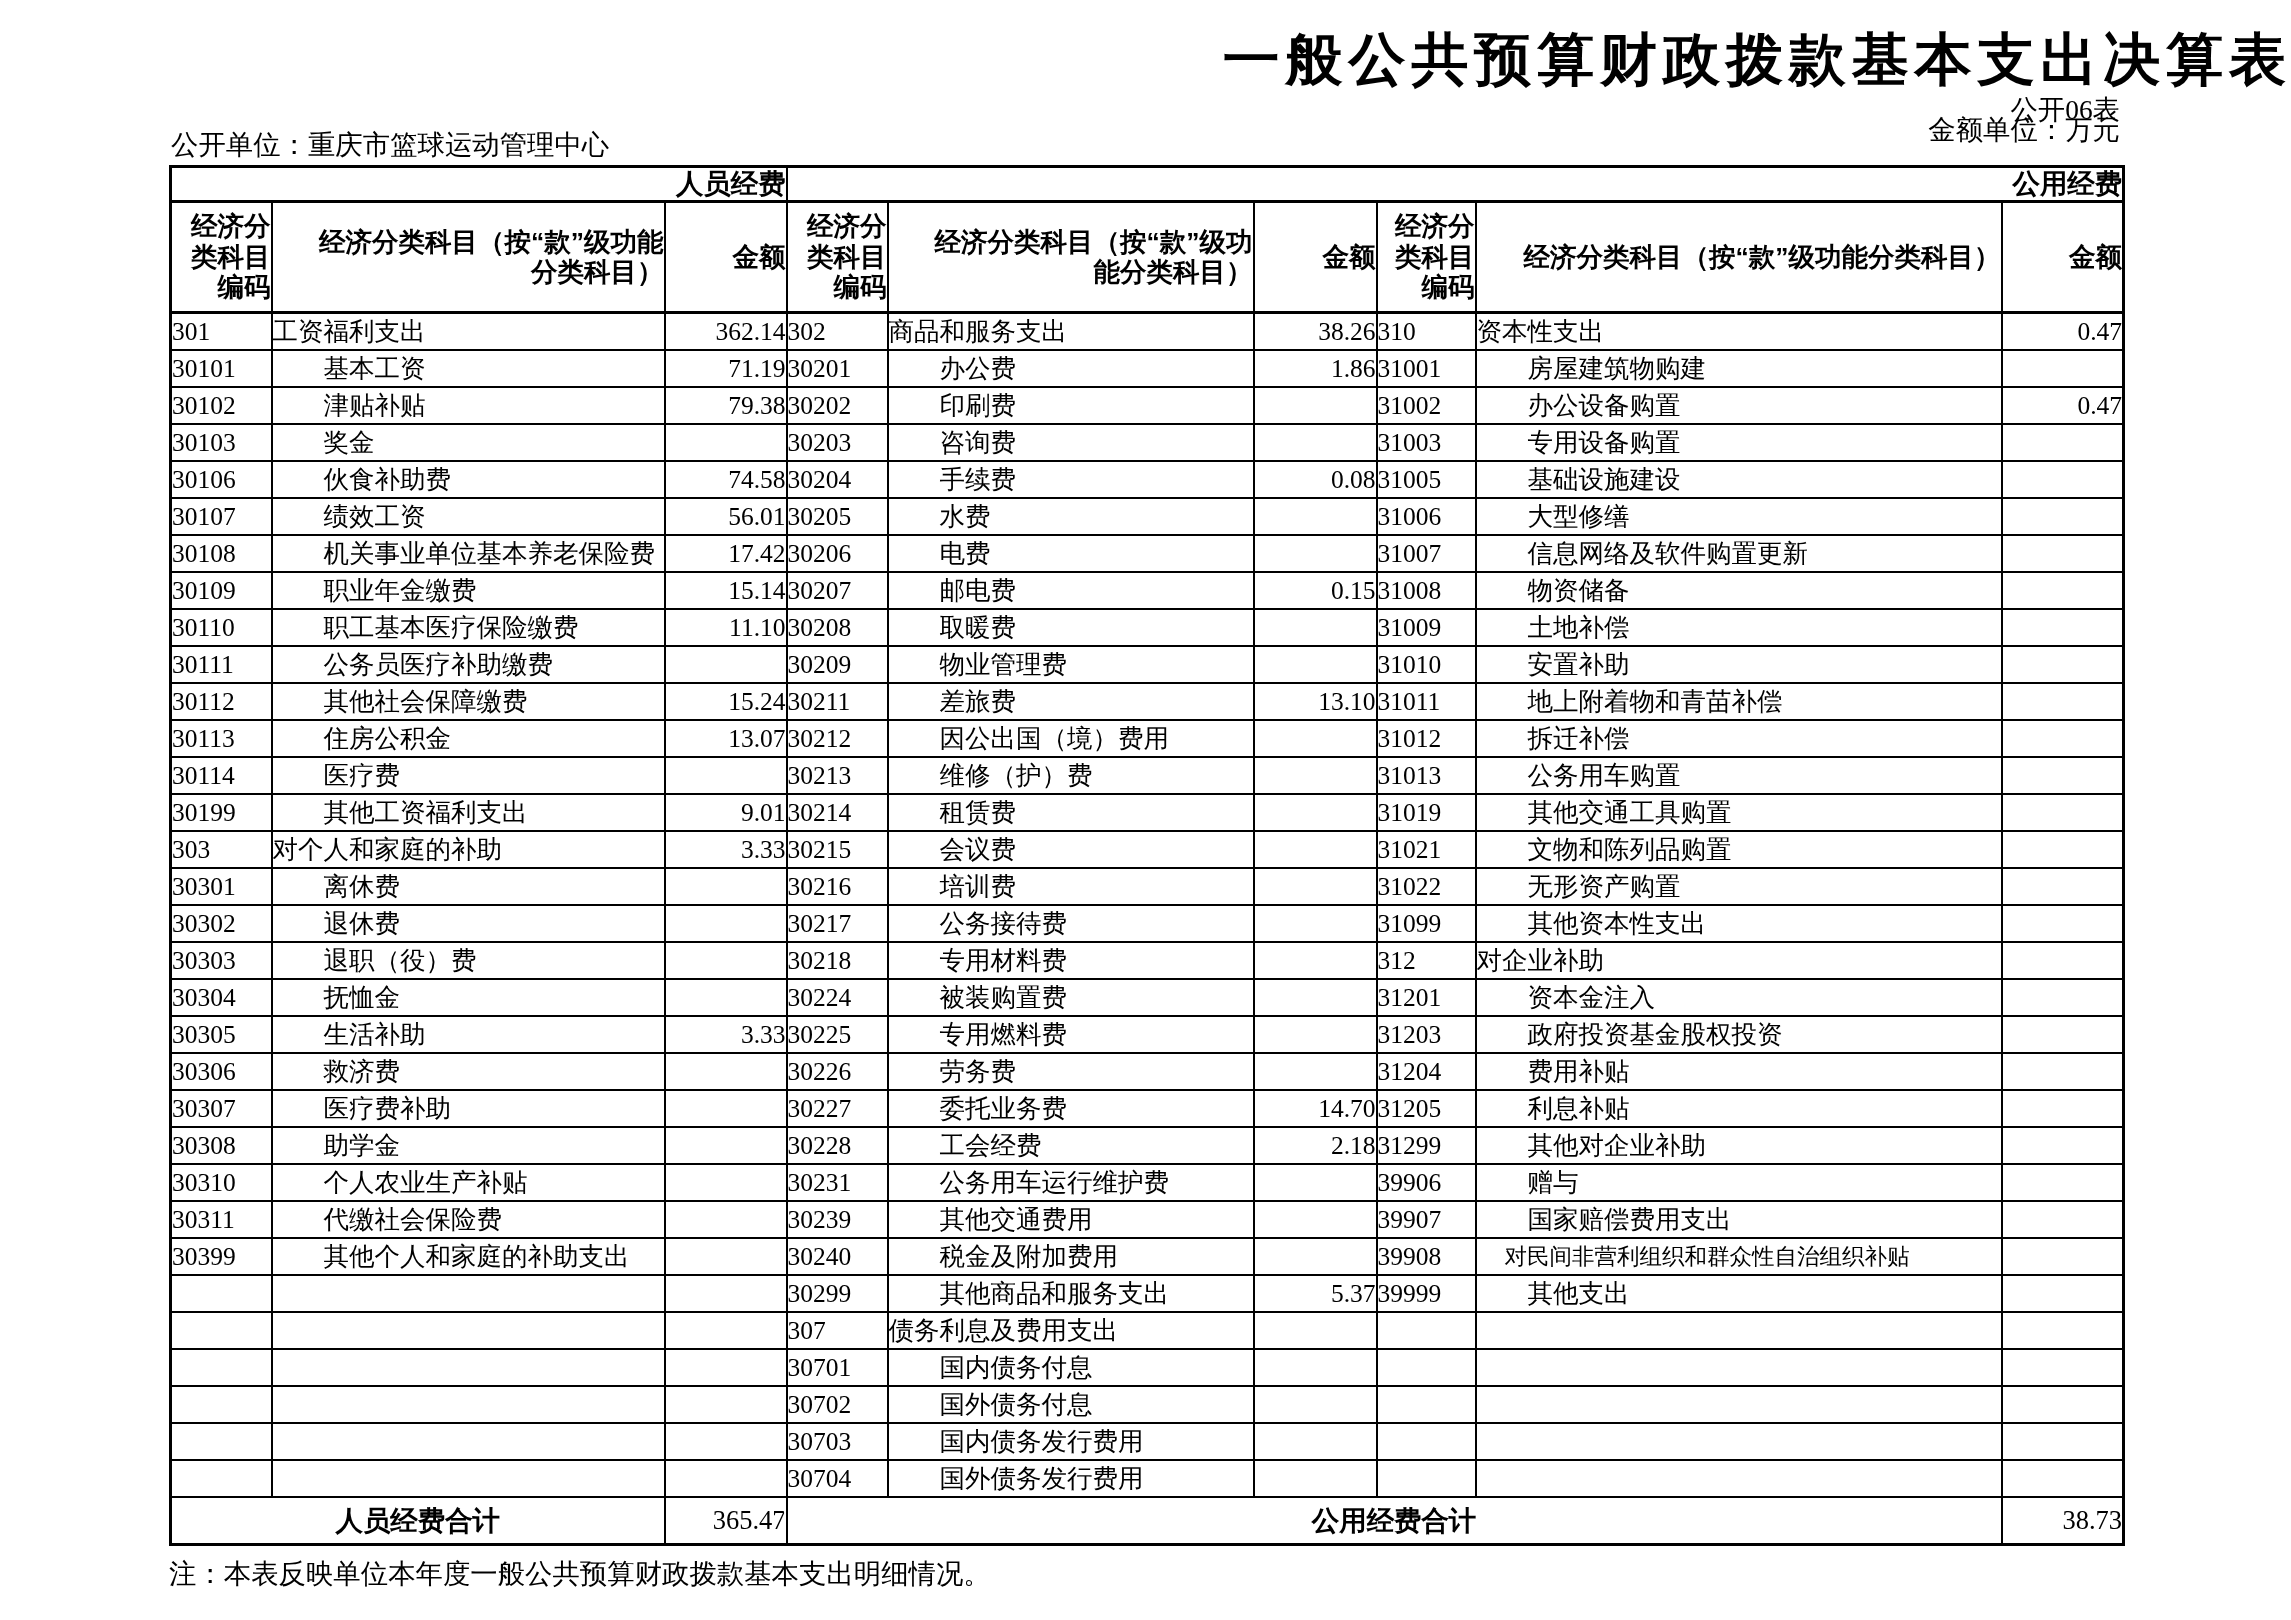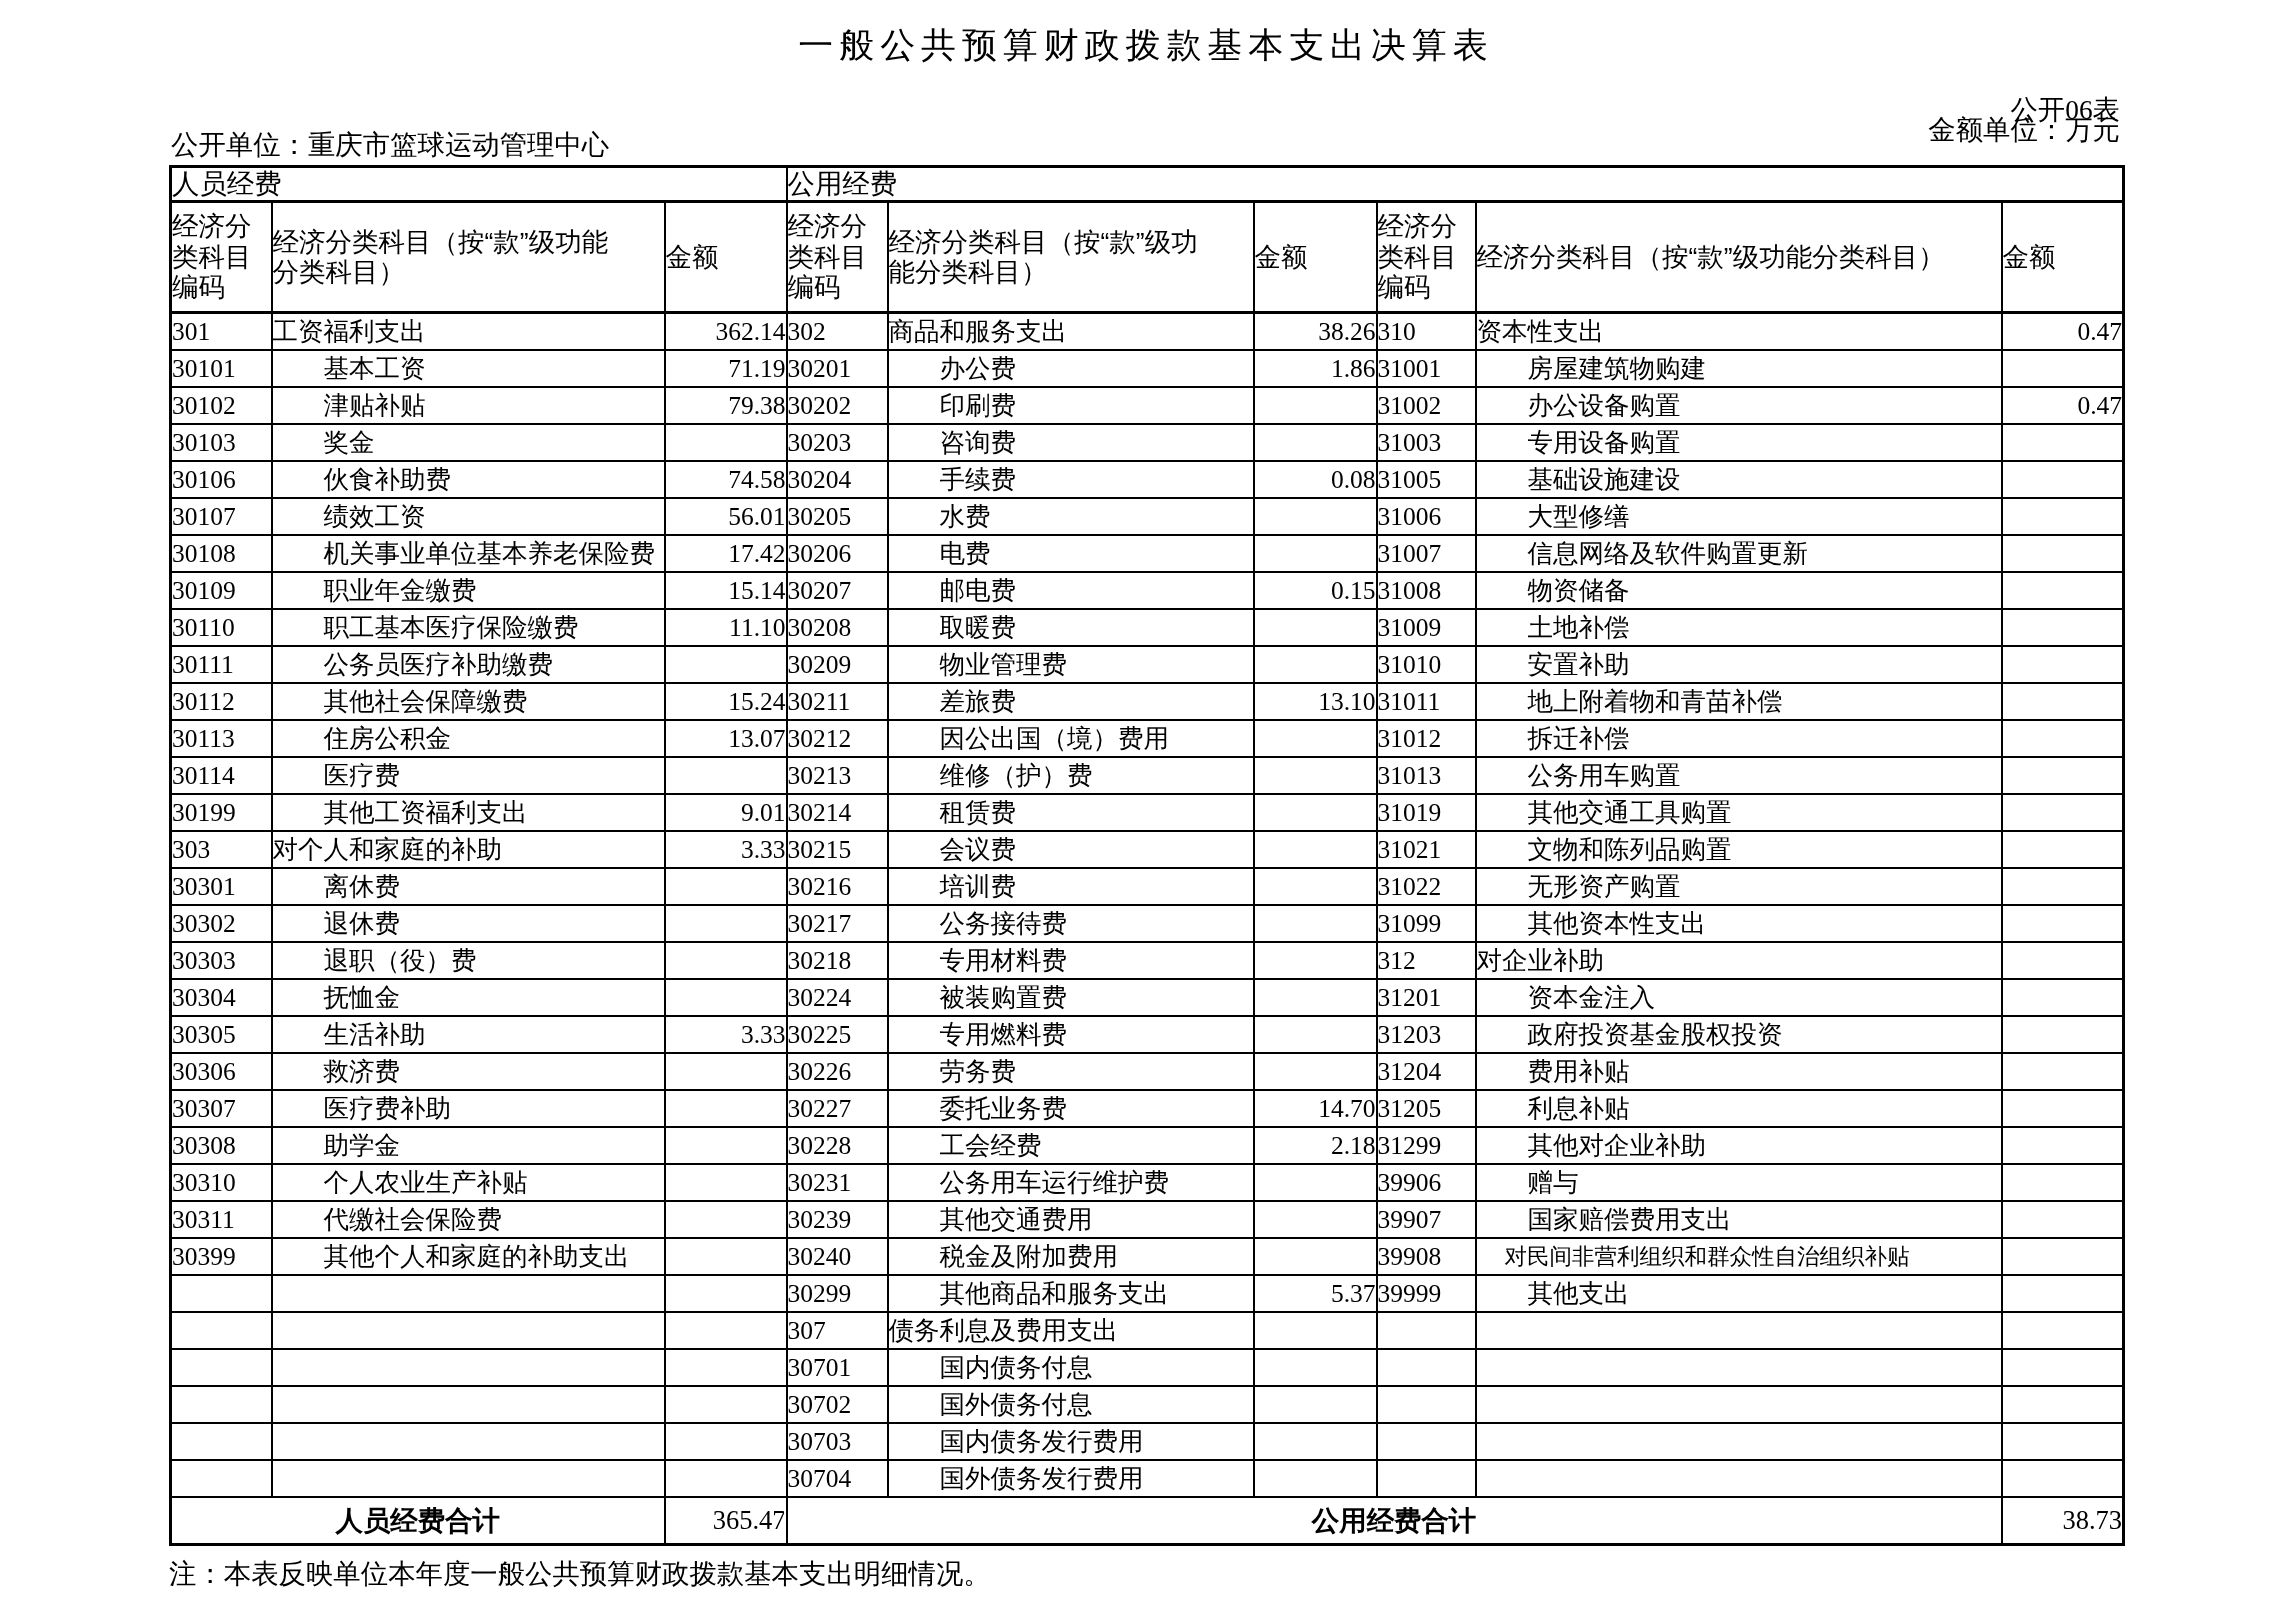--- a/index.html
+++ b/index.html
@@ -5,23 +5,23 @@
   html,body{margin:0;padding:0;background:#fff;}
   .page{
     position:relative;
     width:2292px;height:1620px;
     background:#ffffff;color:#000;
     font-family:"Liberation Serif","DejaVu Serif",serif;
     overflow:hidden;
   }
   .page-title{
     position:absolute;top:21.6px;left:0;width:100%;
-    text-align:center;
+    text-align:right;
     font-family:"Liberation Sans","DejaVu Sans",sans-serif;
-    font-weight:normal;font-size:35px;letter-spacing:5.9px;
+    font-weight:bold;font-size:57px;letter-spacing:5.9px;
     white-space:nowrap;
   }
   .doc-number{
     position:absolute;top:92px;right:172px;
     font-size:27.4px;
   }
   .publish-unit{
     position:absolute;top:127px;left:171px;
     font-size:27.4px;
   }
@@ -35,21 +35,21 @@
     width:1952px;
     border:3.9px solid #000;
   }
   table.budget th,table.budget td{
     border:2px solid #000;
     padding:0;overflow:hidden;
     font-size:25.5px;line-height:1.15;
   }
   thead th{
     font-family:"Liberation Sans","DejaVu Sans",sans-serif;
-    font-weight:normal;text-align:left;vertical-align:middle;
+    font-weight:bold;text-align:right;vertical-align:middle;
   }
   tr.group-row th{height:32px;font-size:27.4px;border-bottom-width:3.9px;}
   tr.cols-row th{height:108px;font-size:26.5px;white-space:pre-line;border-bottom-width:3.9px;}
   tbody td{height:35px;vertical-align:middle;white-space:nowrap;}
   td.code{text-align:left;padding-left:5.9px;font-size:26.5px;}
   td.name{text-align:left;padding-left:7.8px;}
   td.name.sub{padding-left:51px;}
   td.name.long{font-size:22.5px;padding-left:28px;}
   td.amt{text-align:right;padding-right:7.8px;font-size:26.5px;}
   tfoot td{height:45px;border-top-width:3.9px;vertical-align:middle;border-radius:21px;}

